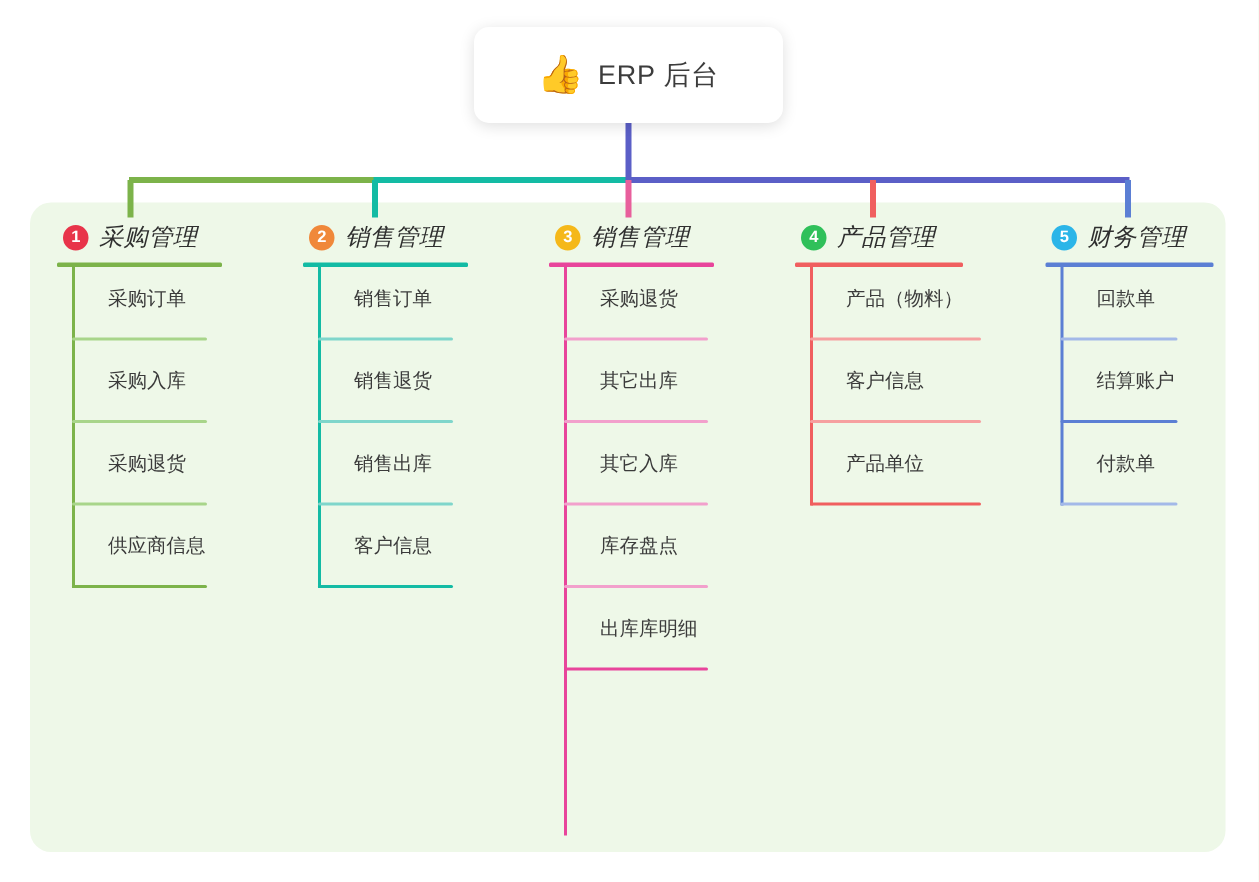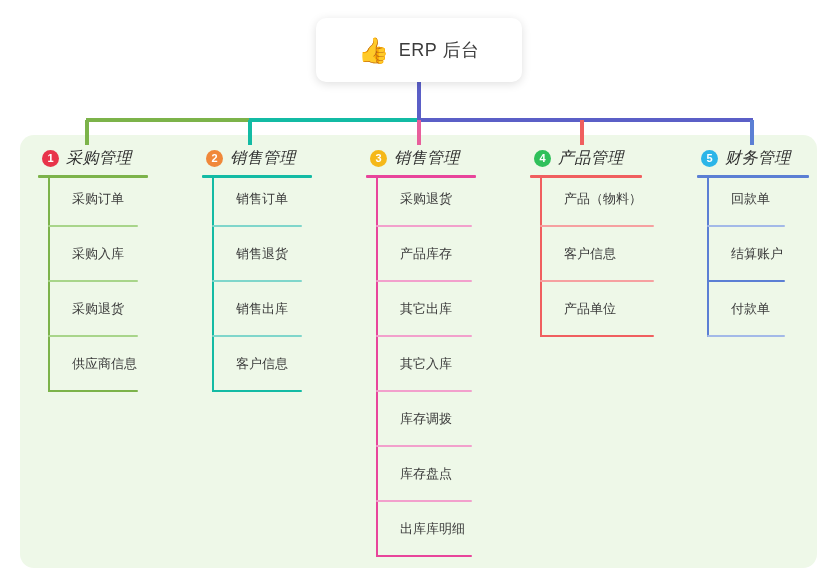--- a/index.html
+++ b/index.html
@@ -159,33 +159,25 @@
           <span class="col-title">销售管理</span>
         </div>
         <div class="head-rule" style="background: rgb(232, 69, 155); width: 110px;"></div>
         <div class="items">
           <div class="spine" style="background: rgb(232, 69, 155); height: 379px;"></div>
           <div class="item">
             <span class="item-label">采购退货</span>
             <div class="item-rule" style="width: 96px; background: rgb(242, 160, 204);"></div>
           </div>
           <div class="item">
-            <span class="item-label">产品库存</span>
-            <div class="item-rule" style="width: 96px; background: rgb(242, 160, 204);"></div>
-          </div>
-          <div class="item">
             <span class="item-label">其它出库</span>
             <div class="item-rule" style="width: 96px; background: rgb(242, 160, 204);"></div>
           </div>
           <div class="item">
             <span class="item-label">其它入库</span>
-            <div class="item-rule" style="width: 96px; background: rgb(242, 160, 204);"></div>
-          </div>
-          <div class="item">
-            <span class="item-label">库存调拨</span>
             <div class="item-rule" style="width: 96px; background: rgb(242, 160, 204);"></div>
           </div>
           <div class="item">
             <span class="item-label">库存盘点</span>
             <div class="item-rule" style="width: 96px; background: rgb(242, 160, 204);"></div>
           </div>
           <div class="item">
             <span class="item-label">出库库明细</span>
             <div class="item-rule" style="width: 96px; background: rgb(232, 69, 155);"></div>
           </div>

